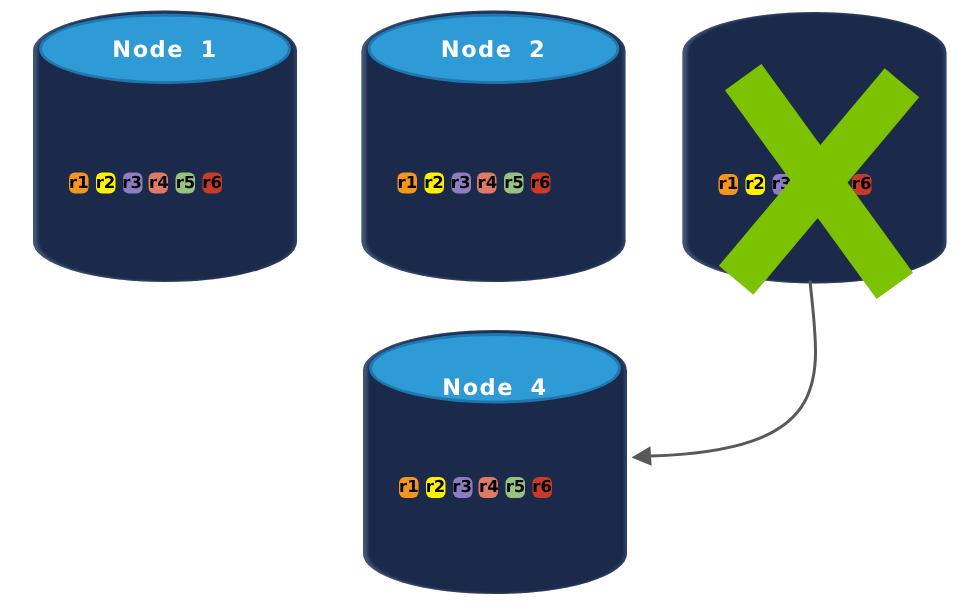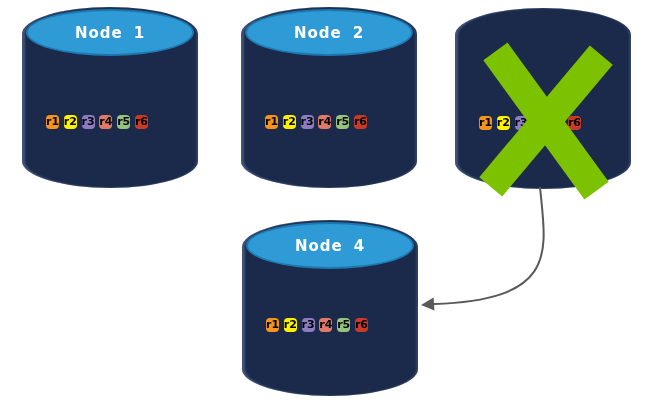--- a/index.html
+++ b/index.html
@@ -106,21 +106,21 @@
       <div class="bar" style="background-color: rgb(201, 59, 39);">r6</div>
     </div>
     <div class="x-mark">
       <div class="x-arm arm-a" style="background-color: rgb(124, 194, 0);"></div>
       <div class="x-arm arm-b" style="background-color: rgb(124, 194, 0);"></div>
     </div>
   </div>
 
   <div class="node node-4" style="left:242px; top:220px;">
     <div class="cyl-body" style="background-color: rgb(27, 42, 74);"></div>
-    <div class="cyl-top" style="background-color: rgb(46, 155, 214);">
+    <div class="cyl-top" style="background-color: rgb(46, 155, 214); align-items: flex-end;">
       <span class="node-title"><span>Node</span><span class="num">4</span></span>
     </div>
     <div class="bars">
       <div class="bar" style="background-color: rgb(247, 148, 30);">r1</div>
       <div class="bar" style="background-color: rgb(255, 242, 0);">r2</div>
       <div class="bar" style="background-color: rgb(142, 124, 195);">r3</div>
       <div class="bar" style="background-color: rgb(223, 122, 102);">r4</div>
       <div class="bar" style="background-color: rgb(148, 196, 125);">r5</div>
       <div class="bar" style="background-color: rgb(201, 59, 39);">r6</div>
     </div>

